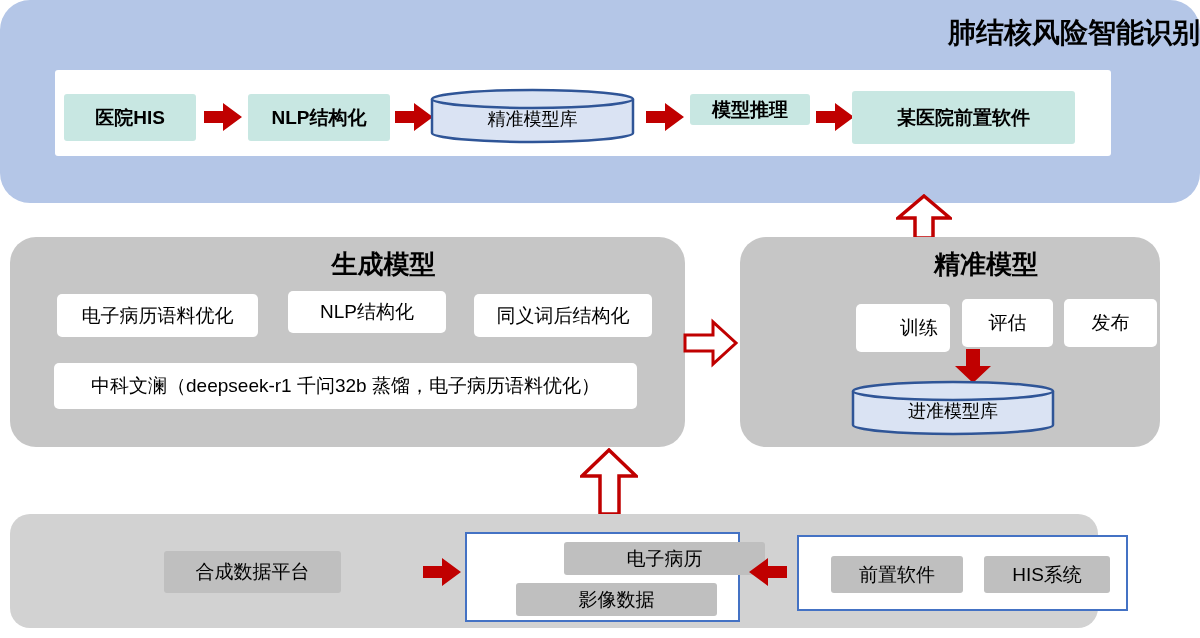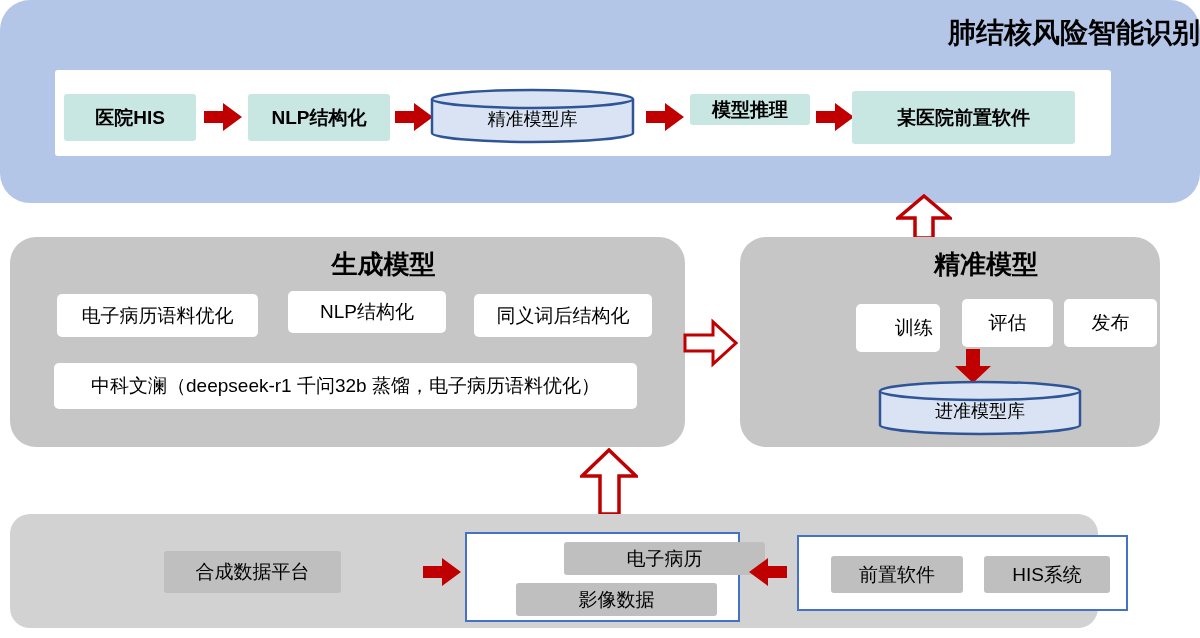--- a/index.html
+++ b/index.html
@@ -101,31 +101,31 @@
 
   <div class="abs arrow" style="left:896px; top:194px;">
     <svg width="56" height="46" viewBox="0 0 56 46">
         <polygon points="28,2 54,24 37,24 37,44 19,44 19,24 2,24" fill="#ffffff" stroke="#c00000" stroke-width="3.5"></polygon>
       </svg>
   </div>
 
   <div class="abs gray-section precise-section">
     <div class="abs mid-title">精准模型</div>
 
-    <div class="abs center white-node" style="left:116px; top:67px; width:84px; height:48px;padding-left:32px;">训练</div>
+    <div class="abs center white-node" style="left:116px; top:67px; width:94px; height:48px;padding-left:32px;">训练</div>
     <div class="abs center white-node" style="left:222px; top:62px; width:91px; height:48px;">评估</div>
     <div class="abs center white-node" style="left:324px; top:62px; width:93px; height:48px;">发布</div>
 
     <div class="abs arrow" style="left:215px; top:112px;">
       <svg width="36" height="34" viewBox="0 0 36 34">
           <polygon points="11,0 25,0 25,17 36,17 18,34 0,17 11,17" fill="#c00000"></polygon>
         </svg>
     </div>
 
-    <div class="cyl" style="left:136px; top:142px; width:208px; height:58px;">
+    <div class="cyl" style="left:109px; top:142px; width:208px; height:58px;">
       <svg width="208" height="58" viewBox="0 0 208 58">
         <path d="M4,12 v34 a100,9 0 0 0 200,0 v-34" fill="#dae3f3" stroke="#2f5597" stroke-width="2.5"></path>
         <ellipse cx="104" cy="12" rx="100" ry="9" fill="#dae3f3" stroke="#2f5597" stroke-width="2.5"></ellipse>
       </svg>
       <span class="cyl-label">进准模型库</span>
     </div>
   </div>
 
   <div class="abs arrow" style="left:580px; top:448px;">
     <svg width="58" height="68" viewBox="0 0 58 68">

